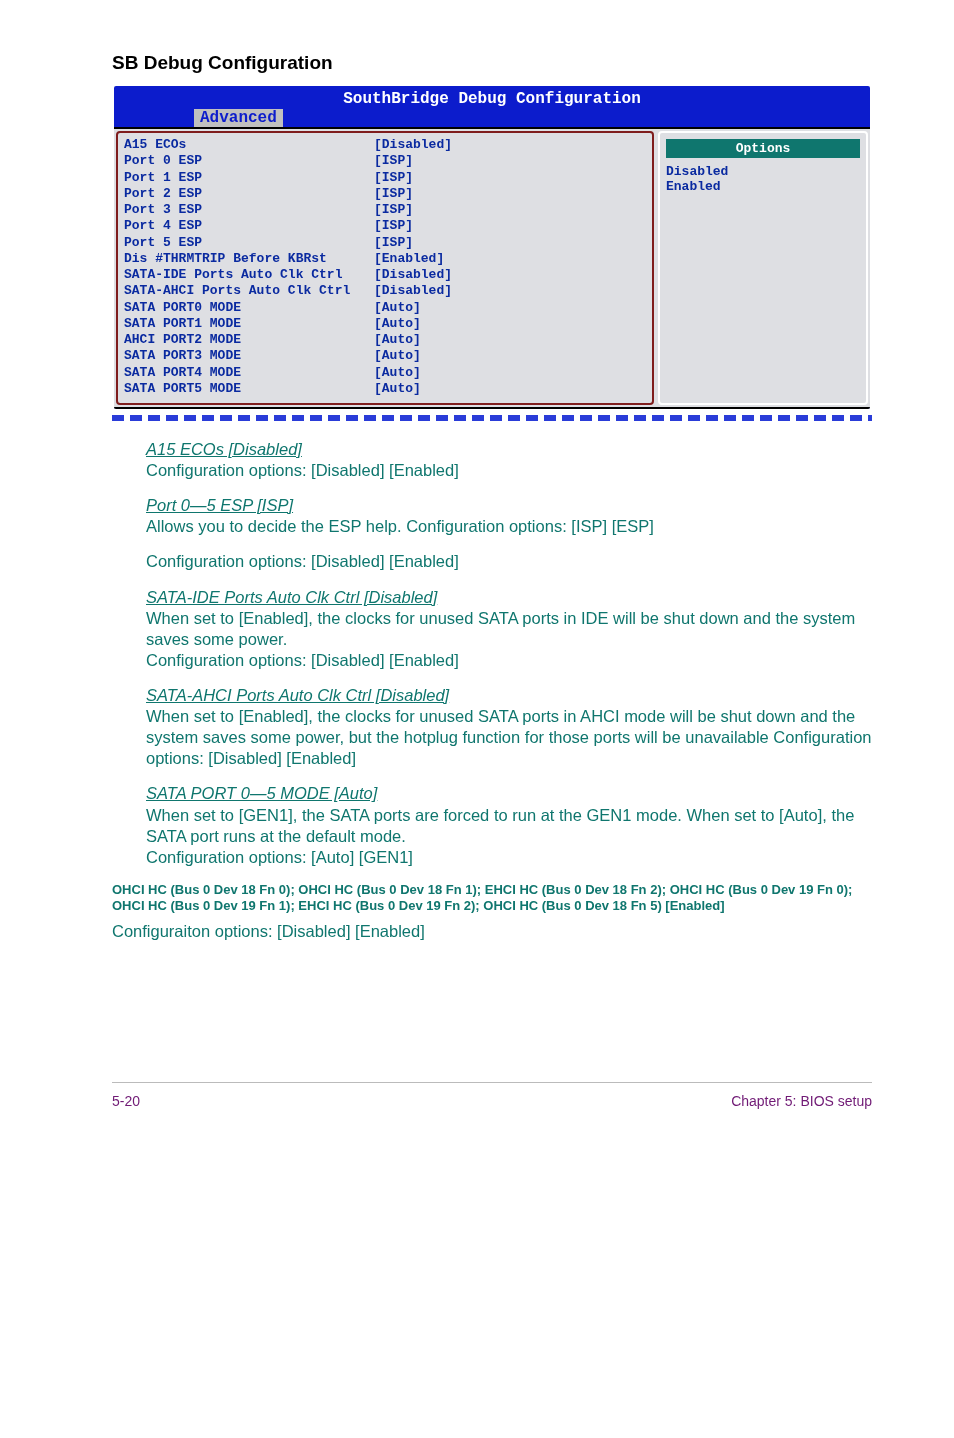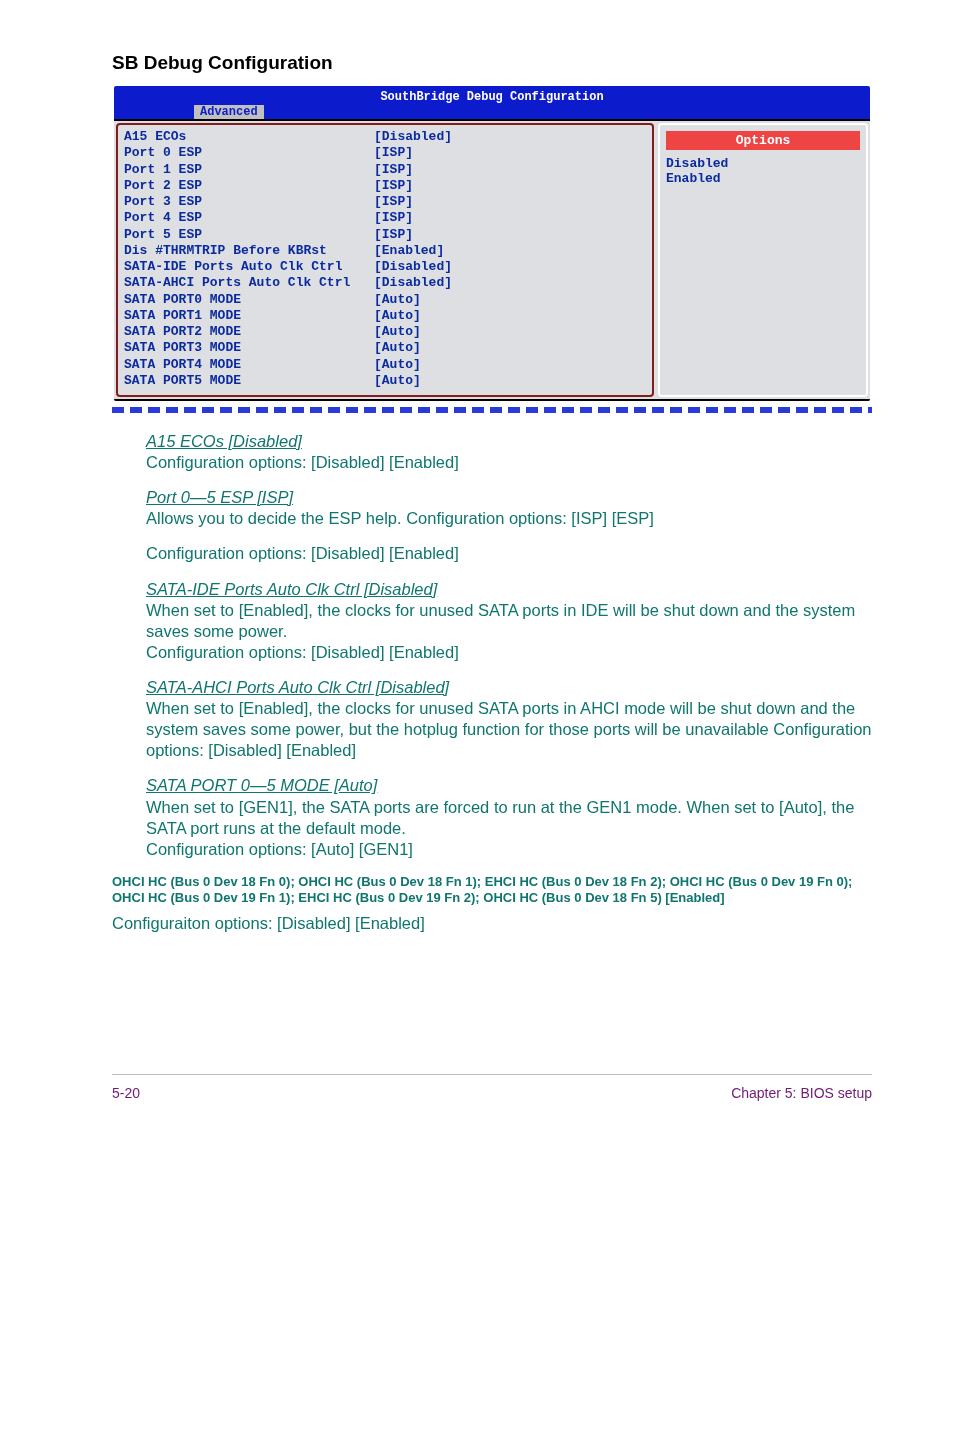--- a/index.html
+++ b/index.html
@@ -1,27 +1,27 @@
 <!DOCTYPE html>
 <html><head>
 <meta charset="utf-8">
 <style>
   * { box-sizing: border-box; margin: 0; padding: 0; }
   html, body { width: 954px; background: #fff; font-family: Arial, Helvetica, sans-serif; color: #000; }
   .page { padding: 52px 82px 60px 112px; }
   .h-sb { font-size: 19px; font-weight: bold; margin-bottom: 10px; }
   .bios-wrap { border: 2px solid #fff; border-radius: 4px; overflow: hidden; background: #0c1ccc; margin-bottom: 4px; }
-  .bios-top { position: relative; color: #fff; padding: 2px 0 0 0; font-family: "Courier New", monospace; font-size: 12px; font-weight: bold; }
+  .bios-top { position: relative; color: #fff; padding: 2px 0 0 0; font-family: "Courier New", monospace; font-size: 16px; font-weight: bold; }
   .bios-title { text-align: center; padding: 2px 0 1px; }
   .bios-tabbar { display: flex; padding: 0 0 0 80px; }
   .bios-tab { background: #c0c0c0; color: #0c1ccc; padding: 0 6px; display: inline-block; }
   .bios-body { display: flex; background: #dedfe3; border-top: 2px solid #000; border-bottom: 2px solid #000; font-family: "Courier New", monospace; font-size: 13px; font-weight: bold; color: #0a2aa0; }
   .bios-left { flex: 1; border: 2px solid #7f1d1d; border-radius: 4px; margin: 2px; padding: 4px 6px 6px 6px; line-height: 1.25; }
   .bios-right { width: 210px; border: 2px solid #fff; border-radius: 4px; margin: 2px; padding: 6px; }
-  .opt-head { background: #ef4444; color: #fff; text-align: center; padding: 2px 16px; margin-bottom: 6px; }
+  .opt-head { background: #0f766e; color: #fff; text-align: center; padding: 2px 16px; margin-bottom: 6px; }
   .row { display: flex; }
   .lbl-col { min-width: 250px; } 
   .dash { height: 6px; background: repeating-linear-gradient(90deg, #2a3cd8 0 12px, #fff 12px 18px); margin-bottom: 18px; }
   .body-text { font-size: 16.5px; line-height: 1.28; color: #0f766e; margin-top: 12px; }
   .sub { margin-left: 34px; margin-bottom: 14px; }
   .u { text-decoration: underline; font-style: italic; }
   .h-big { font-size: 13px; font-weight: bold; margin: 14px 0 6px 0; line-height: 1.28; }
   .footer { display: flex; justify-content: space-between; font-size: 14px; color: #701a75; margin-top: 140px; border-top: 1px solid #bbb; padding-top: 10px; }
 </style>
 </head>
@@ -82,21 +82,21 @@
           </div>
         <div class="row">
             <span class="lbl-col">SATA PORT0 MODE</span>
             <span>[Auto]</span>
           </div>
         <div class="row">
             <span class="lbl-col">SATA PORT1 MODE</span>
             <span>[Auto]</span>
           </div>
         <div class="row">
-            <span class="lbl-col">SATA PORT2 MODE</span>
+            <span class="lbl-col">AHCI PORT2 MODE</span>
             <span>[Auto]</span>
           </div>
         <div class="row">
             <span class="lbl-col">SATA PORT3 MODE</span>
             <span>[Auto]</span>
           </div>
         <div class="row">
             <span class="lbl-col">SATA PORT4 MODE</span>
             <span>[Auto]</span>
           </div>

